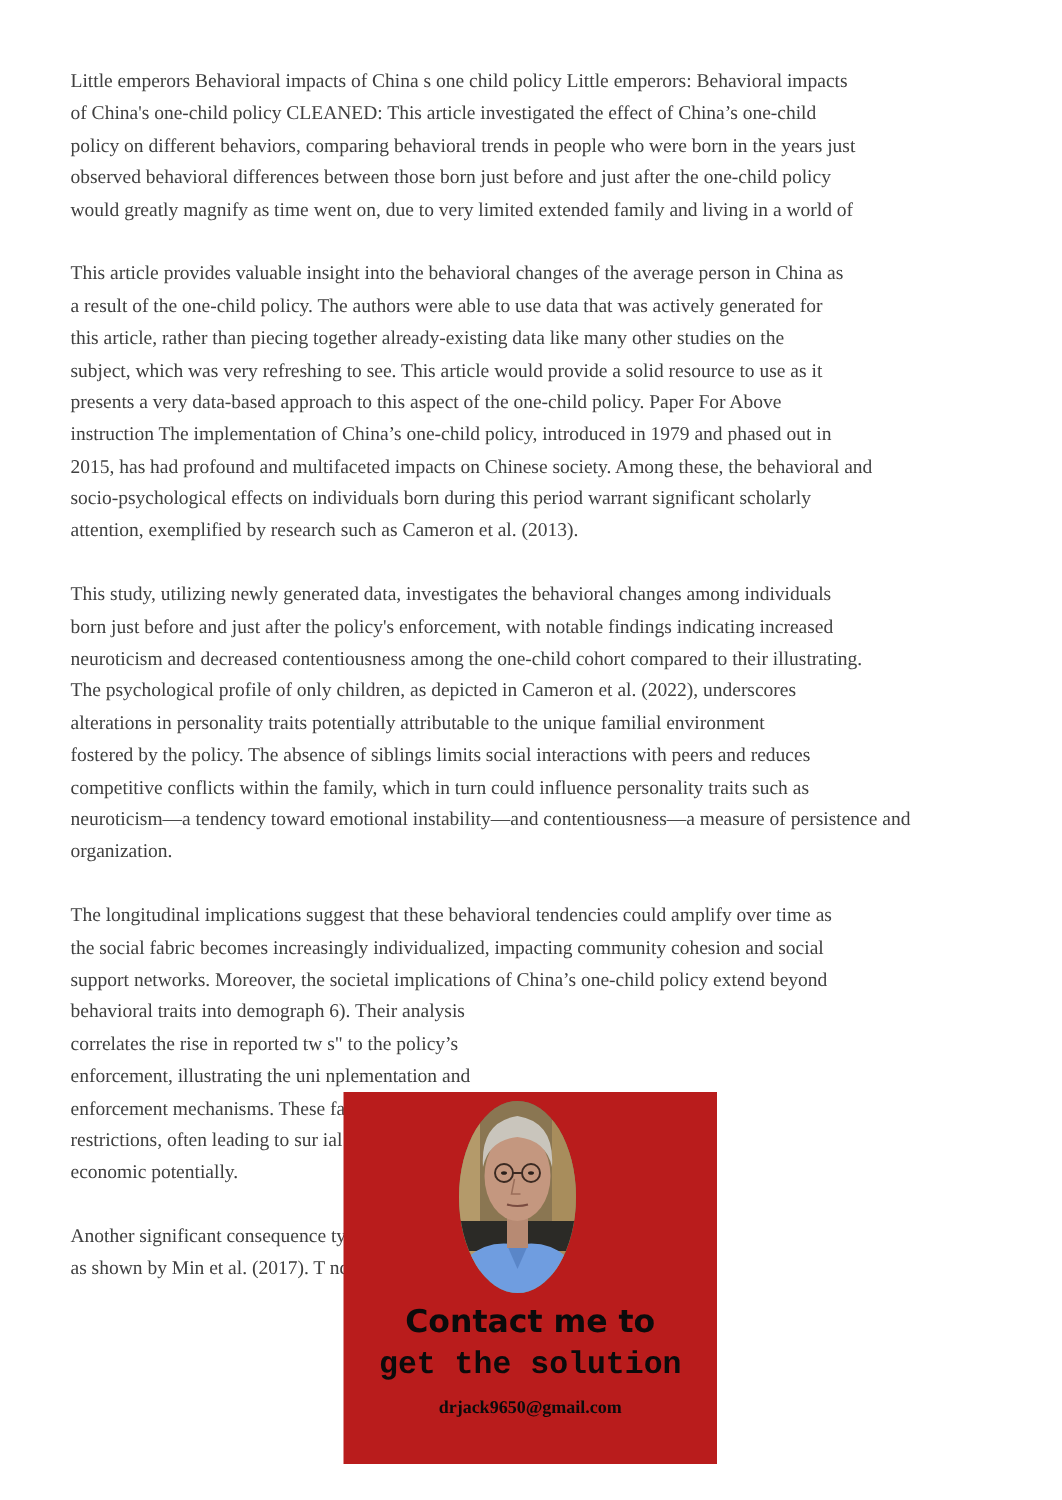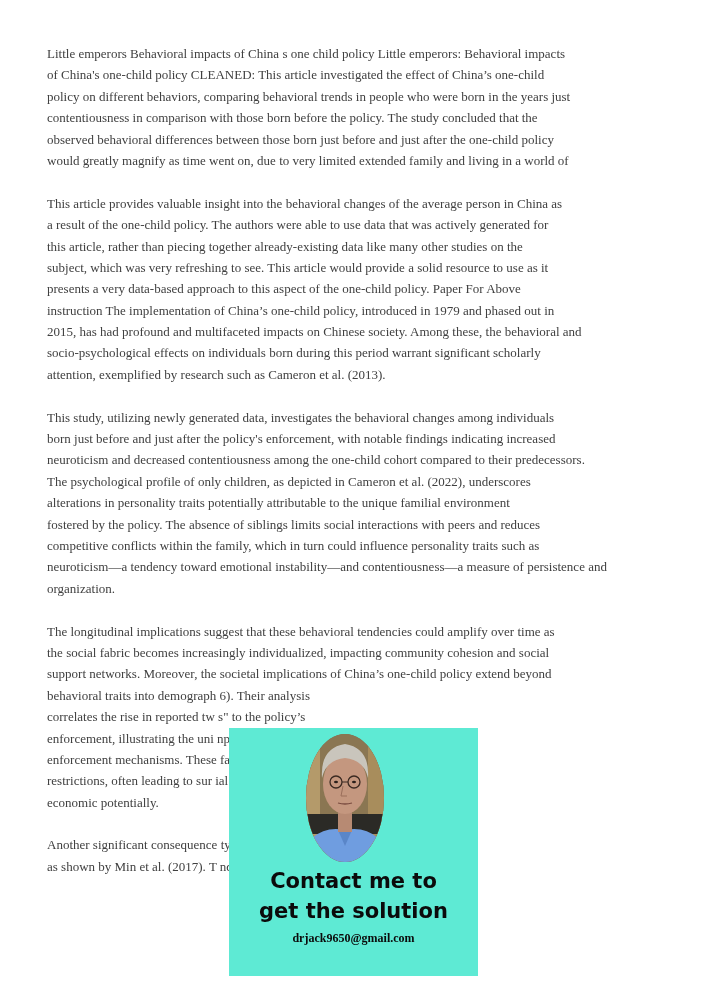--- a/index.html
+++ b/index.html
@@ -6,66 +6,65 @@
   body { width: 708px; height: 1000px; position: relative; overflow: hidden; }
   .page {
     position: absolute; left: 47px; top: 43px; width: 640px;
     font-family: "Liberation Serif", "DejaVu Serif", serif;
     font-size: 13px; line-height: 21.4px; color: #404040;
   }
   .line { white-space: nowrap; display: block; height: 21.4px; }
   .para { margin: 0 0 21.4px 0; }
   .overlay {
     position: absolute; left: 229px; top: 728px; width: 249px; height: 248px;
-    background: #5eead4;
+    background: #b91c1c;
   }
   .portrait {
     position: absolute; left: 77px; top: 6px; width: 78px; height: 128px;
     border-radius: 50%; overflow: hidden; background: #7a6a4e;
   }
   .cta {
     position: absolute; left: 0; width: 249px; text-align: center;
     font-family: "DejaVu Sans", "Liberation Sans", sans-serif; font-weight: bold;
     color: #0b0b0b; font-size: 21px; line-height: 30px;
   }
   .cta1 { top: 138px; }
-  .cta2 { top: 168px; }
+  .cta2 { top: 168px; font-family: Liberation Mono, monospace; }
   .email {
     position: absolute; left: 0; top: 203px; width: 249px; text-align: center;
     font-family: "Liberation Serif", "DejaVu Serif", serif; font-weight: bold;
     font-size: 12px; color: #0b0b0b;
   }
 </style>
 </head>
 <body>
 
 <div class="page">
   <div class="para">
     <span class="line">Little emperors Behavioral impacts of China s one child policy Little emperors: Behavioral impacts</span>
     <span class="line">of China's one-child policy CLEANED: This article investigated the effect of China’s one-child</span>
     <span class="line">policy on different behaviors, comparing behavioral trends in people who were born in the years just</span>
-    <span class="line">contentiousness in comparison with those born before the policy. The study concluded that the</span>
     <span class="line">observed behavioral differences between those born just before and just after the one-child policy</span>
     <span class="line">would greatly magnify as time went on, due to very limited extended family and living in a world of</span>
   </div>
   <div class="para">
     <span class="line">This article provides valuable insight into the behavioral changes of the average person in China as</span>
     <span class="line">a result of the one-child policy. The authors were able to use data that was actively generated for</span>
     <span class="line">this article, rather than piecing together already-existing data like many other studies on the</span>
     <span class="line">subject, which was very refreshing to see. This article would provide a solid resource to use as it</span>
     <span class="line">presents a very data-based approach to this aspect of the one-child policy. Paper For Above</span>
     <span class="line">instruction The implementation of China’s one-child policy, introduced in 1979 and phased out in</span>
     <span class="line">2015, has had profound and multifaceted impacts on Chinese society. Among these, the behavioral and</span>
     <span class="line">socio-psychological effects on individuals born during this period warrant significant scholarly</span>
     <span class="line">attention, exemplified by research such as Cameron et al. (2013).</span>
   </div>
   <div class="para">
     <span class="line">This study, utilizing newly generated data, investigates the behavioral changes among individuals</span>
     <span class="line">born just before and just after the policy's enforcement, with notable findings indicating increased</span>
-    <span class="line">neuroticism and decreased contentiousness among the one-child cohort compared to their predecessors.</span>
+    <span class="line">neuroticism and decreased contentiousness among the one-child cohort compared to their illustrating.</span>
     <span class="line">The psychological profile of only children, as depicted in Cameron et al. (2022), underscores</span>
     <span class="line">alterations in personality traits potentially attributable to the unique familial environment</span>
     <span class="line">fostered by the policy. The absence of siblings limits social interactions with peers and reduces</span>
     <span class="line">competitive conflicts within the family, which in turn could influence personality traits such as</span>
     <span class="line">neuroticism—a tendency toward emotional instability—and contentiousness—a measure of persistence and</span>
     <span class="line">organization.</span>
   </div>
   <div class="para">
     <span class="line">The longitudinal implications suggest that these behavioral tendencies could amplify over time as</span>
     <span class="line">the social fabric becomes increasingly individualized, impacting community cohesion and social</span>

